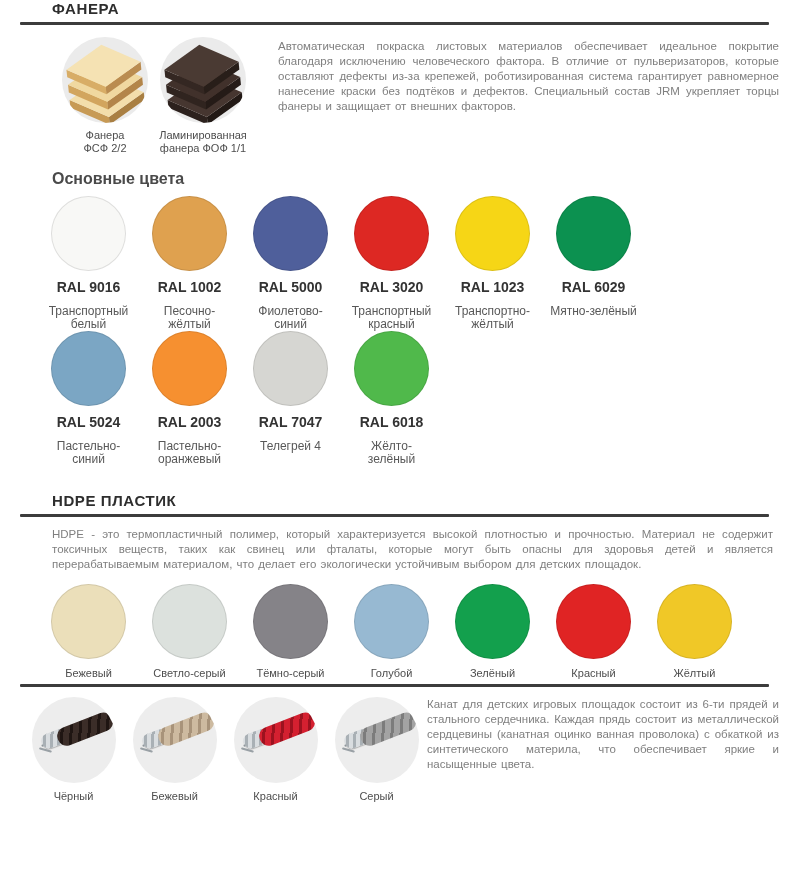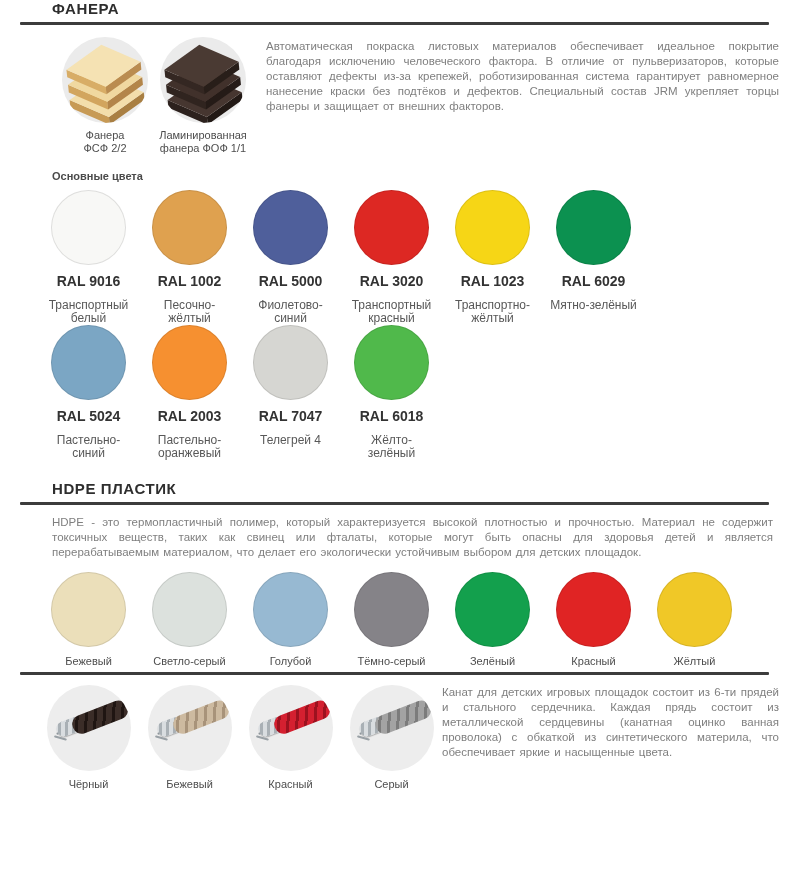--- a/index.html
+++ b/index.html
@@ -23,40 +23,40 @@
   .samples { display:flex; width:196px; flex:none; }
   .sample { width:98px; text-align:center; }
   .sample-img {
     width:86px; height:86px; border-radius:50%; background:#ebebeb;
     margin:0 auto; overflow:hidden; position:relative;
   }
   .sample-label {
     margin-top:6px; font-size:11px; line-height:12.5px; color:#4d4d4d;
     white-space:pre-line;
   }
-  .fanera-top .para { flex:1; margin-left:14px; margin-top:2px; }
-  .subhead { font-size:11px; font-weight:bold; color:#4a4a4a; margin:16px 0 8px 52px; }
+  .fanera-top .para { flex:1; margin-left:26px; margin-top:2px; }
+  .subhead { font-size:16px; font-weight:bold; color:#4a4a4a; margin:16px 0 8px 52px; }
   
   .swatch-row { display:flex; padding-left:38px; }
   .swatch { width:101px; text-align:center; }
   .circle {
     width:75px; height:75px; border-radius:50%; margin:0 auto;
     border:1px solid rgba(0,0,0,.10);
   }
   .ral { margin-top:8px; font-size:14px; font-weight:bold; color:#333333; }
   .cname { font-size:12px; line-height:13px; color:#585858; white-space:pre-line; margin-top:10px; }
   
-  .hdpe-title { margin-top:20px; }
+  .hdpe-title { margin-top:26px; }
   .hdpe-para { margin:10px 36px 0 52px; }
   .hdpe-row { margin-top:12px; }
   .hdpe-name { margin-top:8px; font-size:11px; color:#4d4d4d; }
   
   .kanat-title { margin-top:28px; }
   .kanat-body { display:flex; margin-top:10px; padding-right:30px; }
-  .ropes { display:flex; padding-left:38px; flex:none; }
+  .ropes { display:flex; padding-left:23px; flex:none; }
   .rope-cell { width:101px; text-align:center; }
   .rope-img {
     width:84px; height:86px; border-radius:50%; background:#ededed;
     margin:0 auto; position:relative; overflow:hidden;
   }
   .rope-strand {
     position:absolute; left:26px; top:33px; width:58px; height:19px;
     border-radius:9px; transform:rotate(-21deg); transform-origin:left center;
   }
   .rope-steel {
@@ -194,26 +194,26 @@
   <div class="swatch-row hdpe-row">
     <div class="swatch">
         <div class="circle" style="background: rgb(235, 223, 186);"></div>
         <div class="hdpe-name">Бежевый</div>
       </div>
     <div class="swatch">
         <div class="circle" style="background: rgb(220, 225, 221);"></div>
         <div class="hdpe-name">Светло-серый</div>
       </div>
     <div class="swatch">
+        <div class="circle" style="background: rgb(133, 131, 136);"></div>
+        <div class="hdpe-name">Тёмно-серый</div>
+      </div>
+    <div class="swatch">
         <div class="circle" style="background: rgb(151, 185, 210);"></div>
         <div class="hdpe-name">Голубой</div>
-      </div>
-    <div class="swatch">
-        <div class="circle" style="background: rgb(133, 131, 136);"></div>
-        <div class="hdpe-name">Тёмно-серый</div>
       </div>
     <div class="swatch">
         <div class="circle" style="background: rgb(19, 160, 77);"></div>
         <div class="hdpe-name">Зелёный</div>
       </div>
     <div class="swatch">
         <div class="circle" style="background: rgb(224, 36, 36);"></div>
         <div class="hdpe-name">Красный</div>
       </div>
     <div class="swatch">

